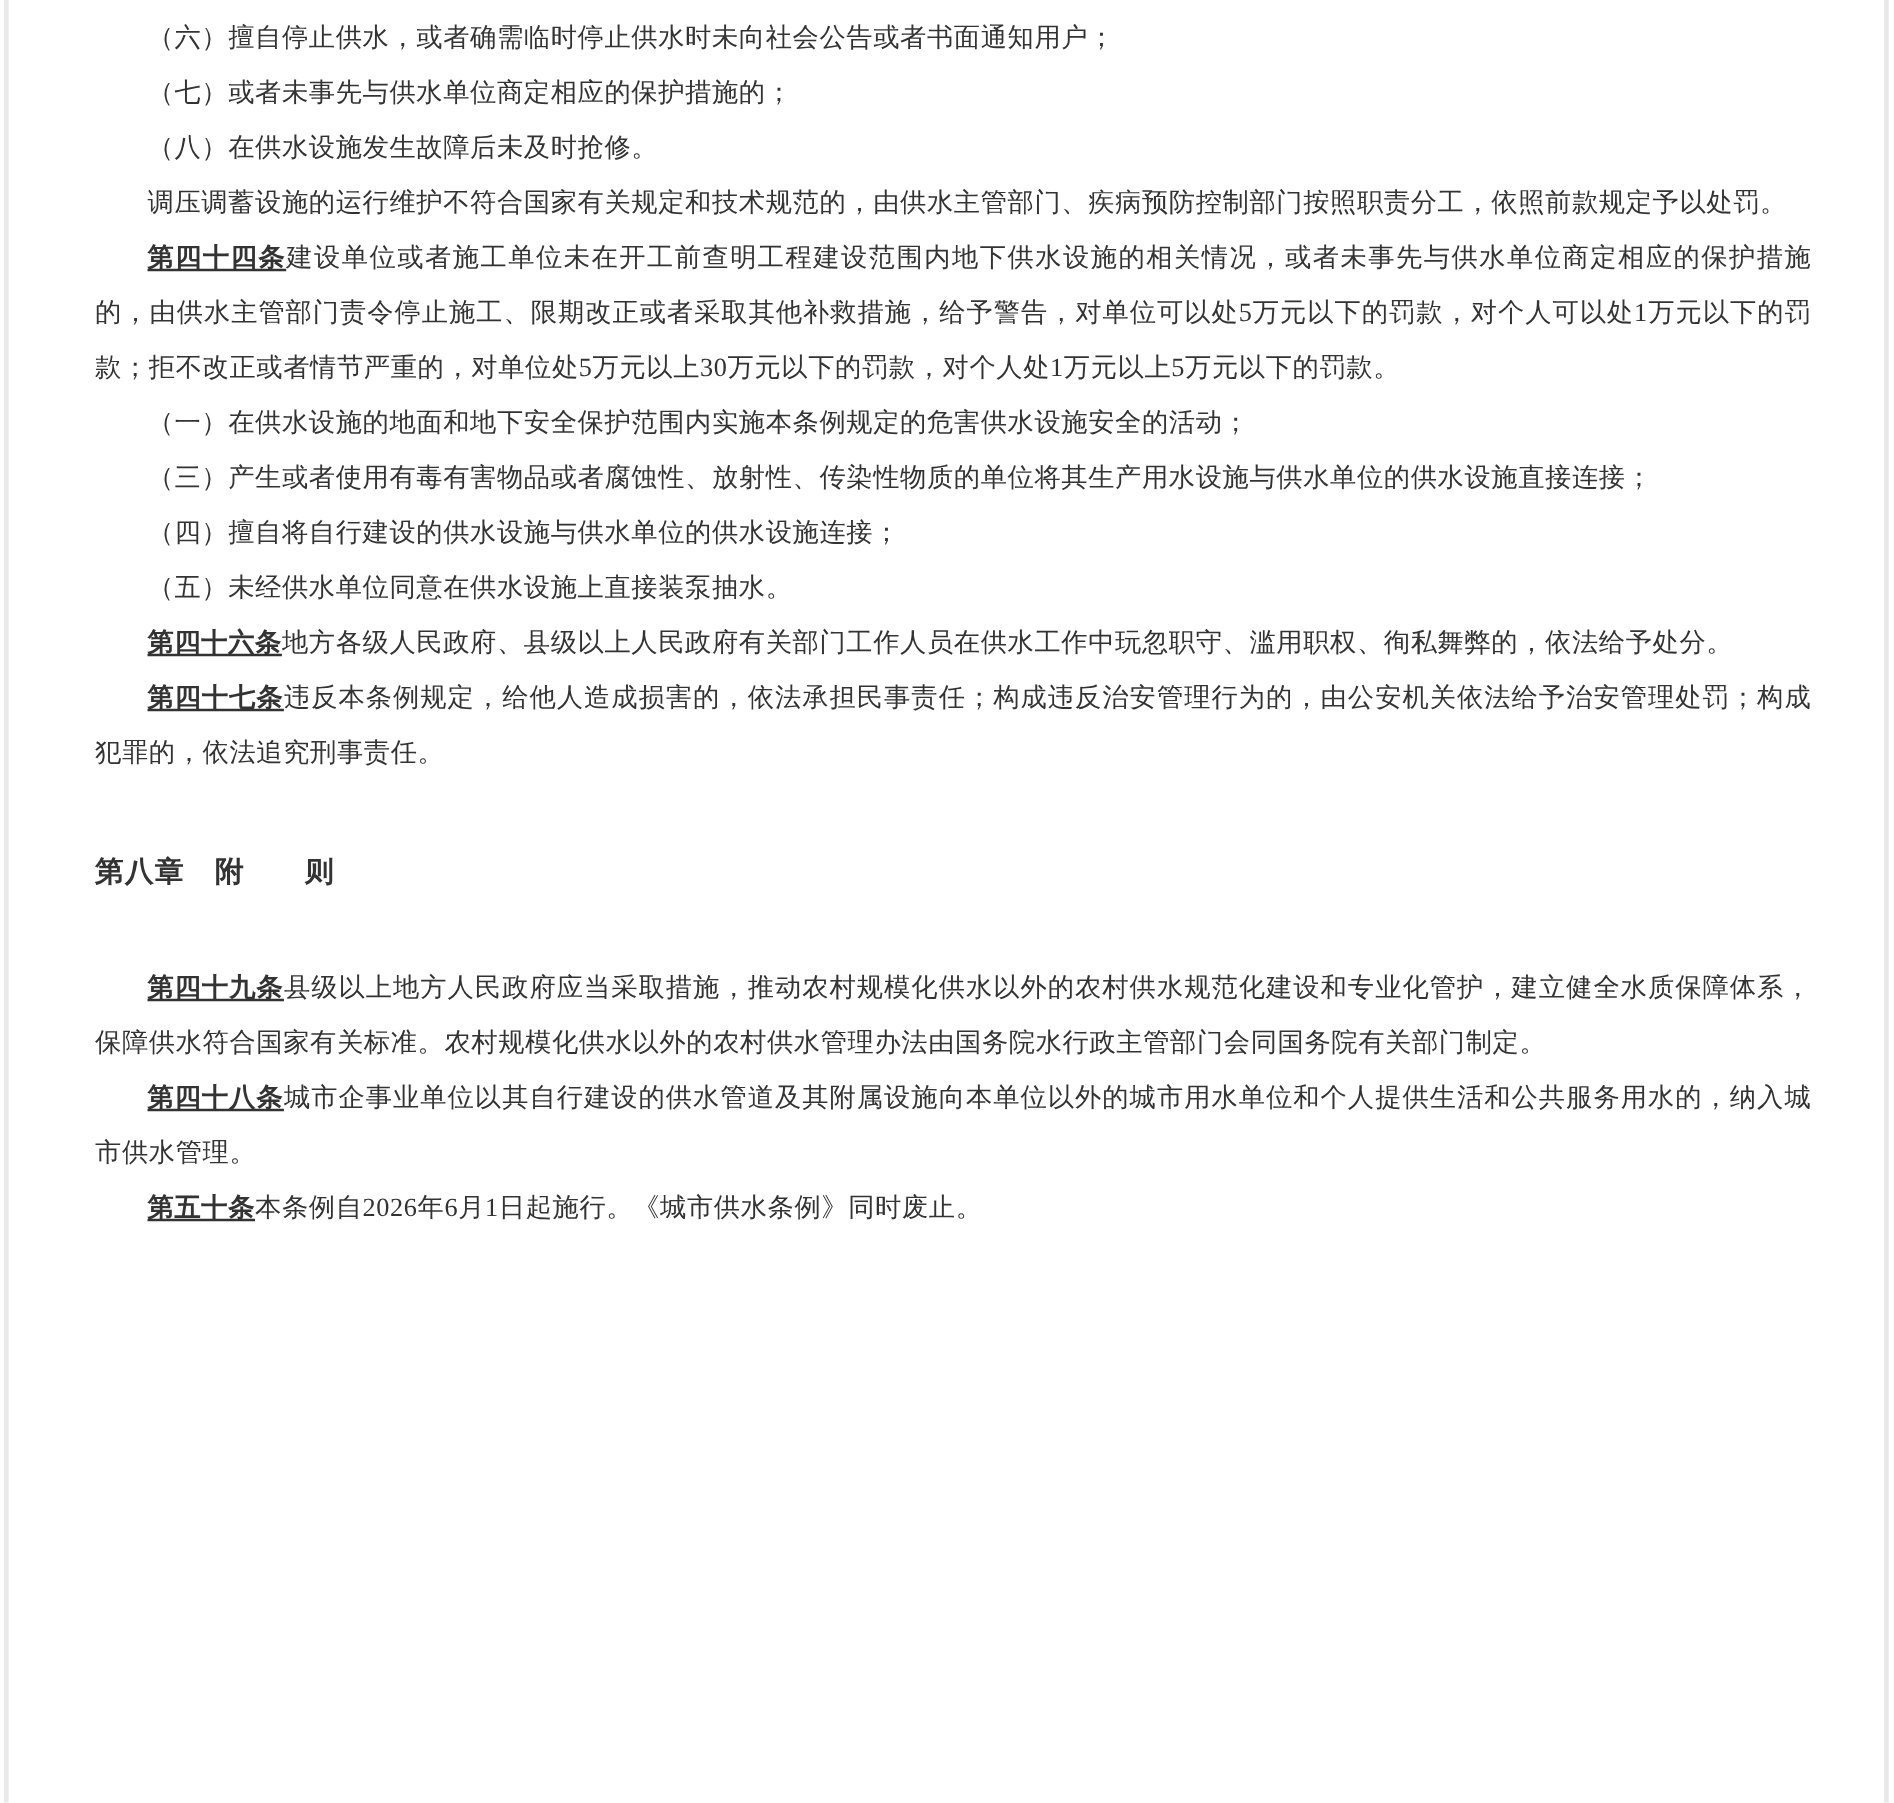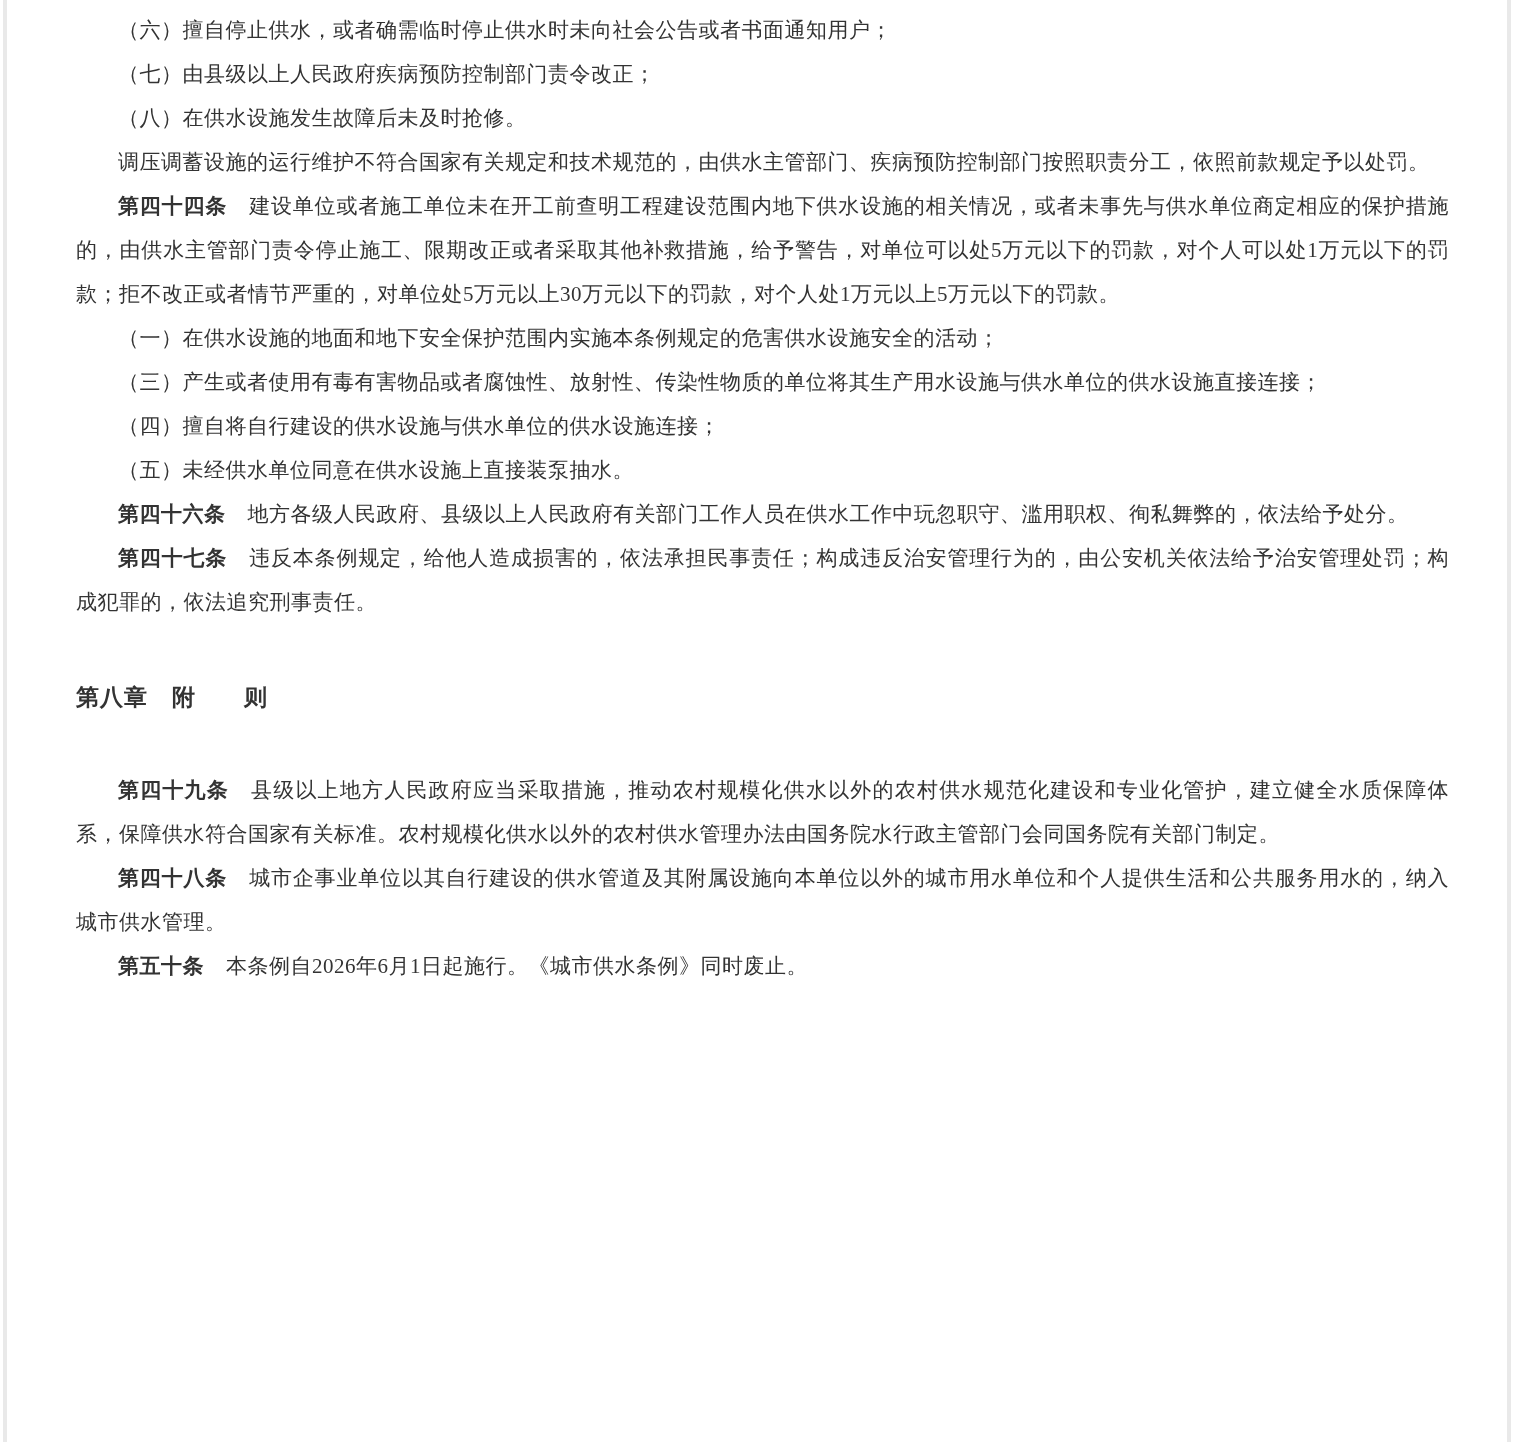--- a/index.html
+++ b/index.html
@@ -39,21 +39,21 @@
   .para {
     margin: 0;
     font-size: 21px;
     line-height: 44px;
     text-indent: 2em;
     letter-spacing: 0.5px;
   }
   .doc { padding-top: 8px; }
   .num {
     font-weight: bold;
-    margin-right: 22px;
+    text-decoration: underline;
   }
   .chapter {
     margin: 51px 0 48px;
     font-size: 23px;
     line-height: 45px;
     font-weight: bold;
     text-align: left;
     text-indent: 0;
     letter-spacing: 1px;
   }
@@ -62,21 +62,21 @@
 <body>
 
 <div class="edge edge-left"></div>
 <div class="edge edge-right"></div>
 
 <div class="page">
   <div class="doc">
 
     <p class="para">（六）擅自停止供水，或者确需临时停止供水时未向社会公告或者书面通知用户；</p>
 
-    <p class="para">（七）由县级以上人民政府疾病预防控制部门责令改正；</p>
+    <p class="para">（七）或者未事先与供水单位商定相应的保护措施的；</p>
 
     <p class="para">（八）在供水设施发生故障后未及时抢修。</p>
 
     <p class="para">调压调蓄设施的运行维护不符合国家有关规定和技术规范的，由供水主管部门、疾病预防控制部门按照职责分工，依照前款规定予以处罚。</p>
 
 
     <p class="para">
       <b class="num">第四十四条</b><span>建设单位或者施工单位未在开工前查明工程建设范围内地下供水设施的相关情况，或者未事先与供水单位商定相应的保护措施的，由供水主管部门责令停止施工、限期改正或者采取其他补救措施，给予警告，对单位可以处5万元以下的罚款，对个人可以处1万元以下的罚款；拒不改正或者情节严重的，对单位处5万元以上30万元以下的罚款，对个人处1万元以上5万元以下的罚款。</span>
     </p>
 

